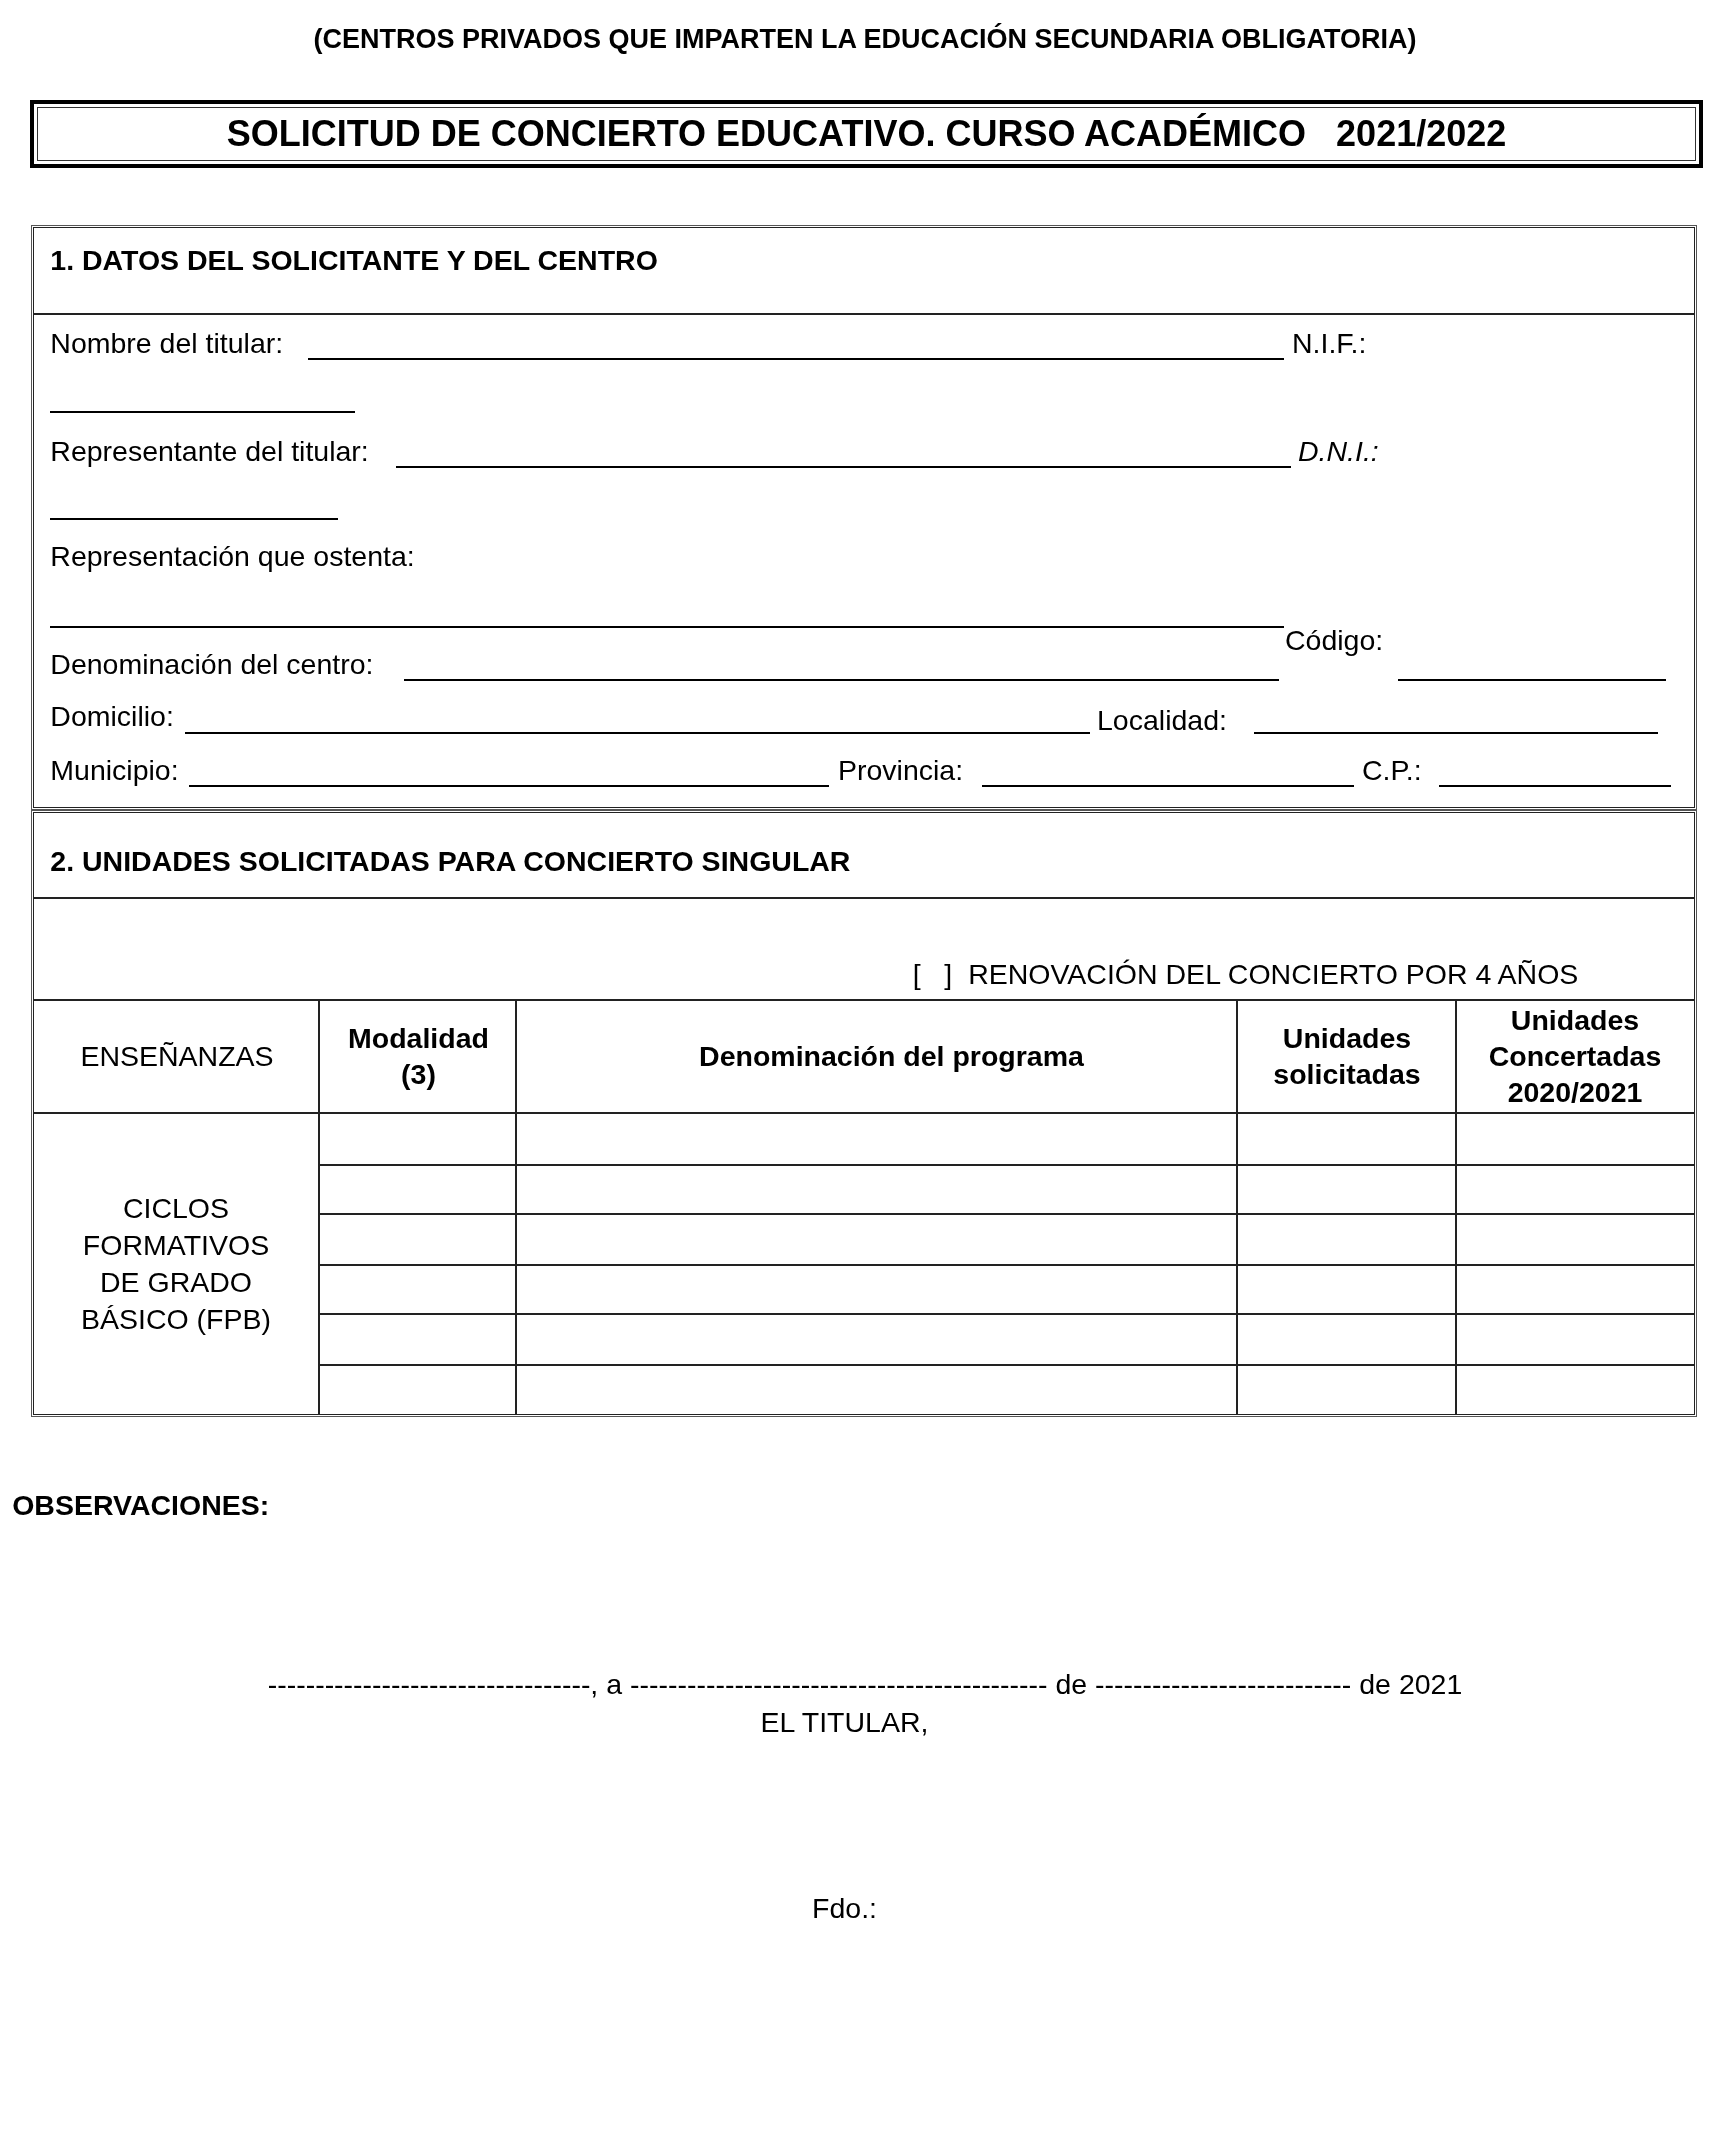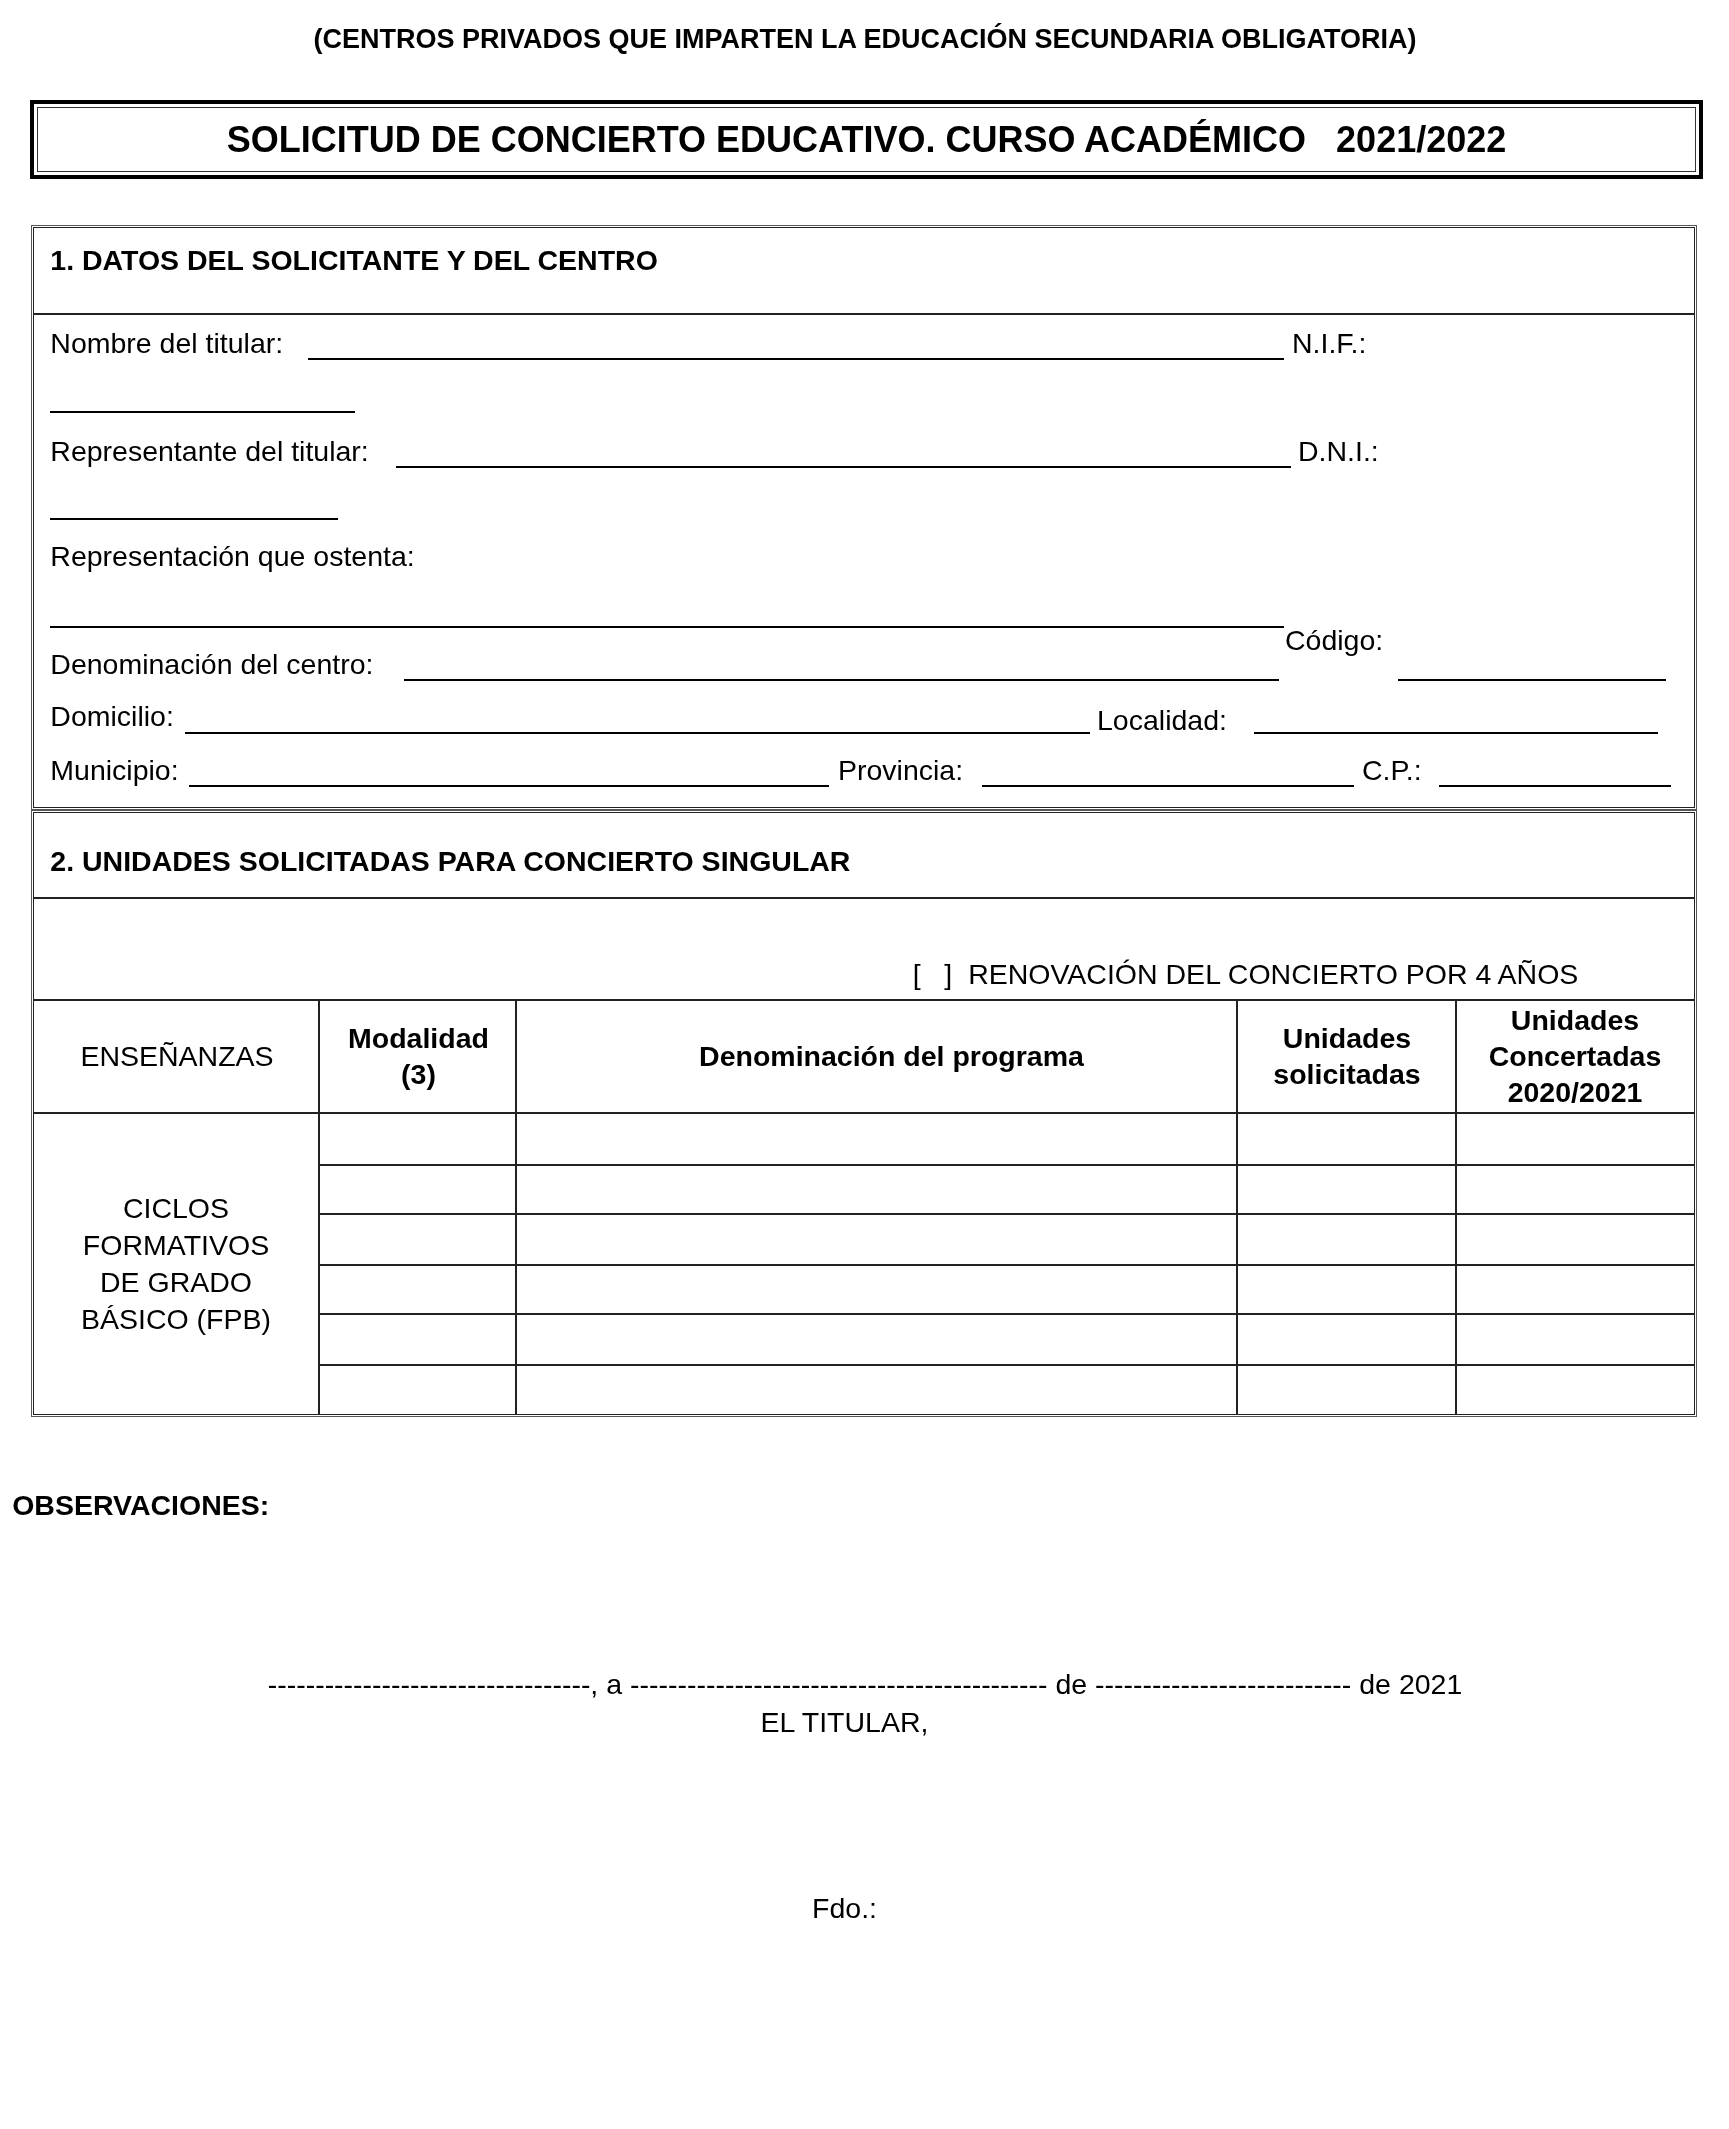--- a/index.html
+++ b/index.html
@@ -6,21 +6,21 @@
   body {
     width: 1730px; height: 2129px; position: relative; overflow: hidden;
     font-family: "Liberation Sans", sans-serif; color: #000;
   }
   .abs { position: absolute; }
   .subtitle {
     left: 0; width: 1730px; top: 24.4px; text-align: center;
     font-size: 27px; font-weight: bold; letter-spacing: 0px;
   }
   .title-box {
-    left: 30px; top: 100px; width: 1673px; height: 79px; box-sizing: border-box;
+    left: 30px; top: 100px; width: 1673px; height: 68px; box-sizing: border-box;
     border: 4.1px solid #000;
   }
   .title-box .inner {
     position: absolute; left: 3.3px; top: 3.3px; right: 3.3px; bottom: 3.3px;
     border: 1.6px solid #333;
     display: flex; align-items: center; justify-content: center;
     font-size: 36px; font-weight: bold; white-space: pre;
   }
   .sec-box {
     box-sizing: border-box; border: 1.6px solid #222;
@@ -61,21 +61,21 @@
   <div class="abs sec-title" style="left:16.3px; top:16.3px;">1. DATOS DEL SOLICITANTE Y DEL CENTRO</div>
   <div class="hline" style="left:0; right:0; top:85px;"></div>
 
   <div class="abs field-label" style="left:16.3px; top:99px;">Nombre del titular:</div>
   <div class="uline" style="left:274px; width:976px; top:130px;"></div>
   <div class="abs field-label" style="left:1258px; top:99px;">N.I.F.:</div>
   <div class="uline" style="left:16.3px; width:305px; top:183px;"></div>
 
   <div class="abs field-label" style="left:16.3px; top:207px;">Representante del titular:</div>
   <div class="uline" style="left:362px; width:895px; top:238px;"></div>
-  <div class="abs field-label" style="left:1264px; top:207px;">D.N.I.:</div>
+  <div class="abs field-label" style="left:1264px; top:207px;font-style:italic;">D.N.I.:</div>
   <div class="uline" style="left:16.3px; width:288px; top:290px;"></div>
 
   <div class="abs field-label" style="left:16.3px; top:312px;">Representación que ostenta:</div>
   <div class="uline" style="left:16.3px; width:1234px; top:398px;"></div>
 
   <div class="abs field-label" style="left:16.3px; top:420px;">Denominación del centro:</div>
   <div class="uline" style="left:370px; width:875px; top:451px;"></div>
   <div class="abs field-label" style="left:1251px; top:396px;">Código:</div>
   <div class="uline" style="left:1364px; width:268px; top:451px;"></div>
 

